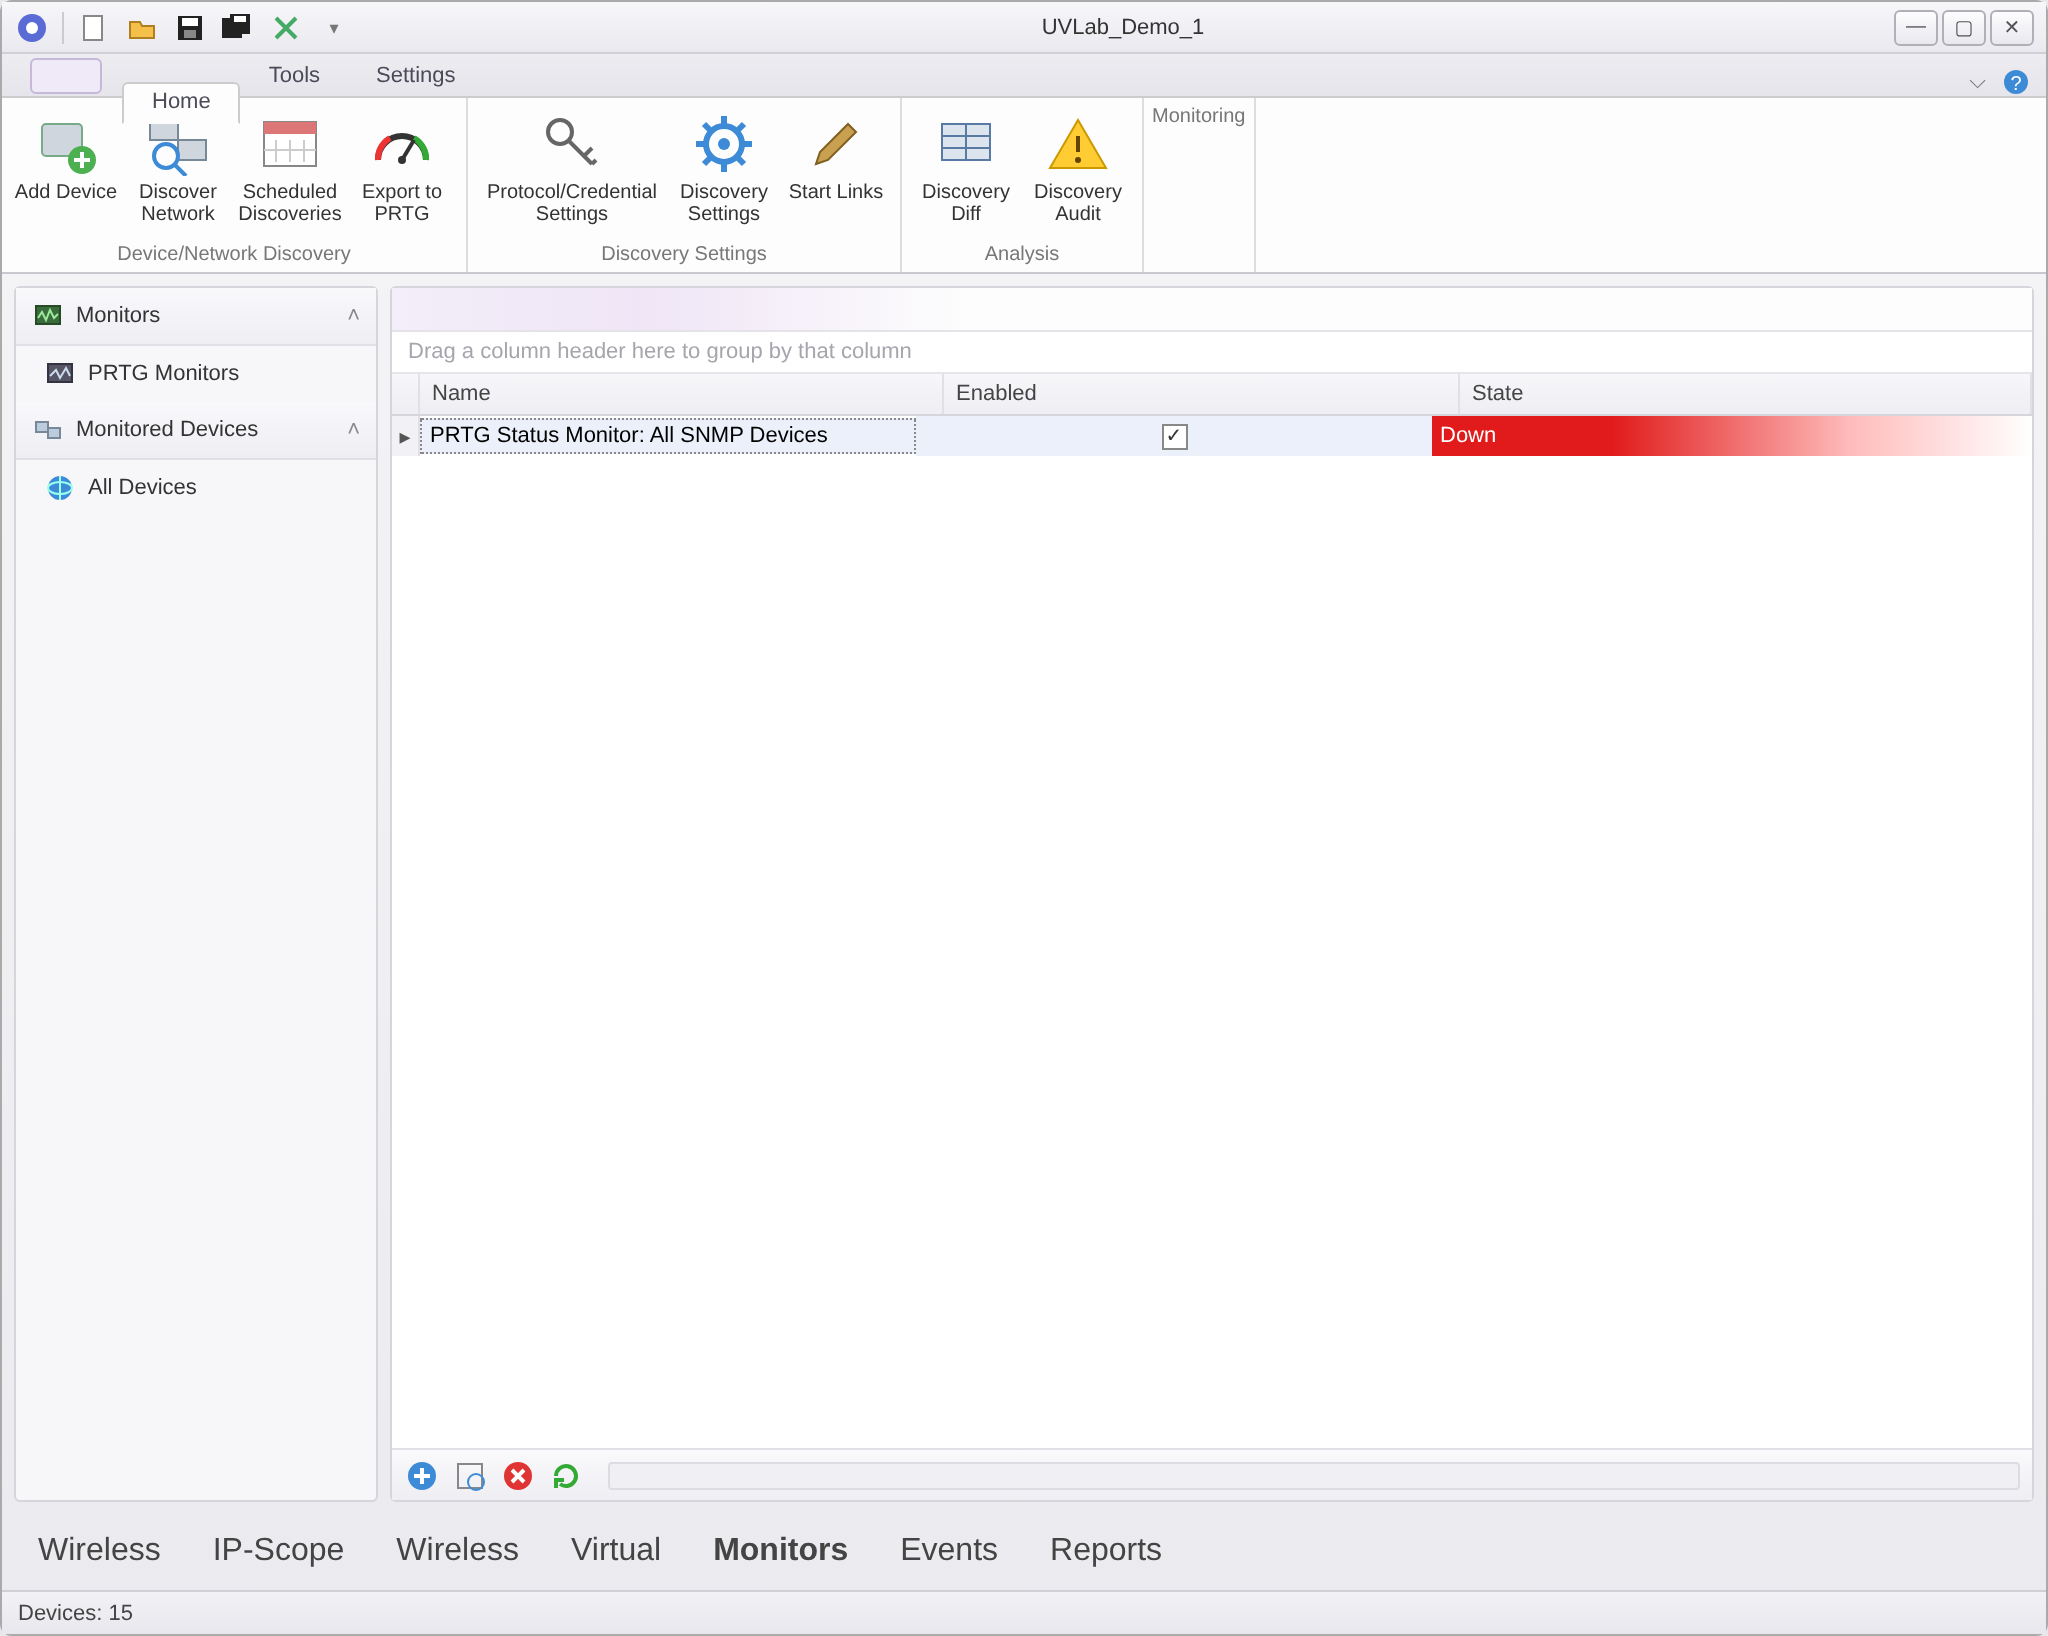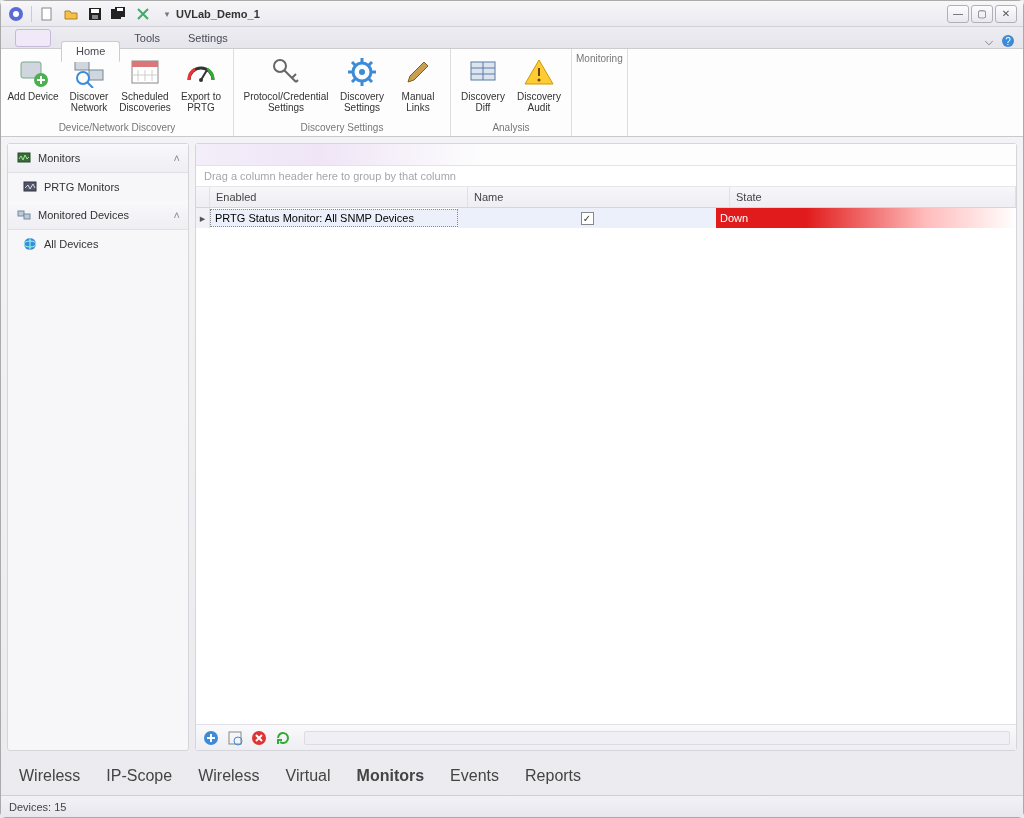--- a/index.html
+++ b/index.html
@@ -29,21 +29,22 @@
   background: linear-gradient(#f7f7fa, #e9e9ef);
   border-bottom: 1px solid #d0d0d6;
 }
 .titlebar .qat {
   display: flex;
   gap: 6px;
   align-items: center;
 }
 .titlebar .title {
   flex: 1;
-  font-weight: bold;
+  text-align: center;
+  font-weight: normal;
   color: #333;
 }
 .window-controls { display: flex; gap: 2px; }
 .wbtn {
   width: 22px; height: 18px;
   border: 1px solid #b0b0b8;
   border-radius: 3px;
   background: linear-gradient(#fdfdff, #e8e8ee);
   display: flex; align-items: center; justify-content: center;
   font-size: 10px; color: #555;
@@ -403,21 +404,21 @@
               </svg>
             </div>
           <div class="rlabel">Discovery Settings</div>
         </div>
         <div class="ritem">
           <div class="ricon">
               <svg width="32" height="32">
                 <path d="M6 26l6-2 14-14-4-4-14 14z" fill="#c8a050" stroke="#806020"></path>
               </svg>
             </div>
-          <div class="rlabel">Manual Links</div>
+          <div class="rlabel">Start Links</div>
         </div>
       </div>
       <div class="label">Discovery Settings</div>
     </div>
 
     <div class="ribbon-group">
       <div class="items">
         <div class="ritem">
           <div class="ricon">
               <svg width="32" height="32">
@@ -490,22 +491,22 @@
           </span>
         <span>All Devices</span>
       </div>
     </div>
 
     <div class="content">
       <div class="content-topstrip"></div>
       <div class="groupby-hint">Drag a column header here to group by that column</div>
       <div class="grid-head">
         <div style="width:14px;border-right:1px solid #e0e0e6;"></div>
+        <div class="gh gh-name">Name</div>
         <div class="gh gh-enabled">Enabled</div>
-        <div class="gh gh-name">Name</div>
         <div class="gh gh-state">State</div>
       </div>
       <div class="grid-body">
         <div class="grow">
           <div class="row-indicator">▸</div>
           <div class="gcell gc-name">PRTG Status Monitor: All SNMP Devices</div>
           <div class="gcell gc-enabled">
             <span class="checkmark">✓</span>
           </div>
           <div class="gcell gc-state">Down</div>

